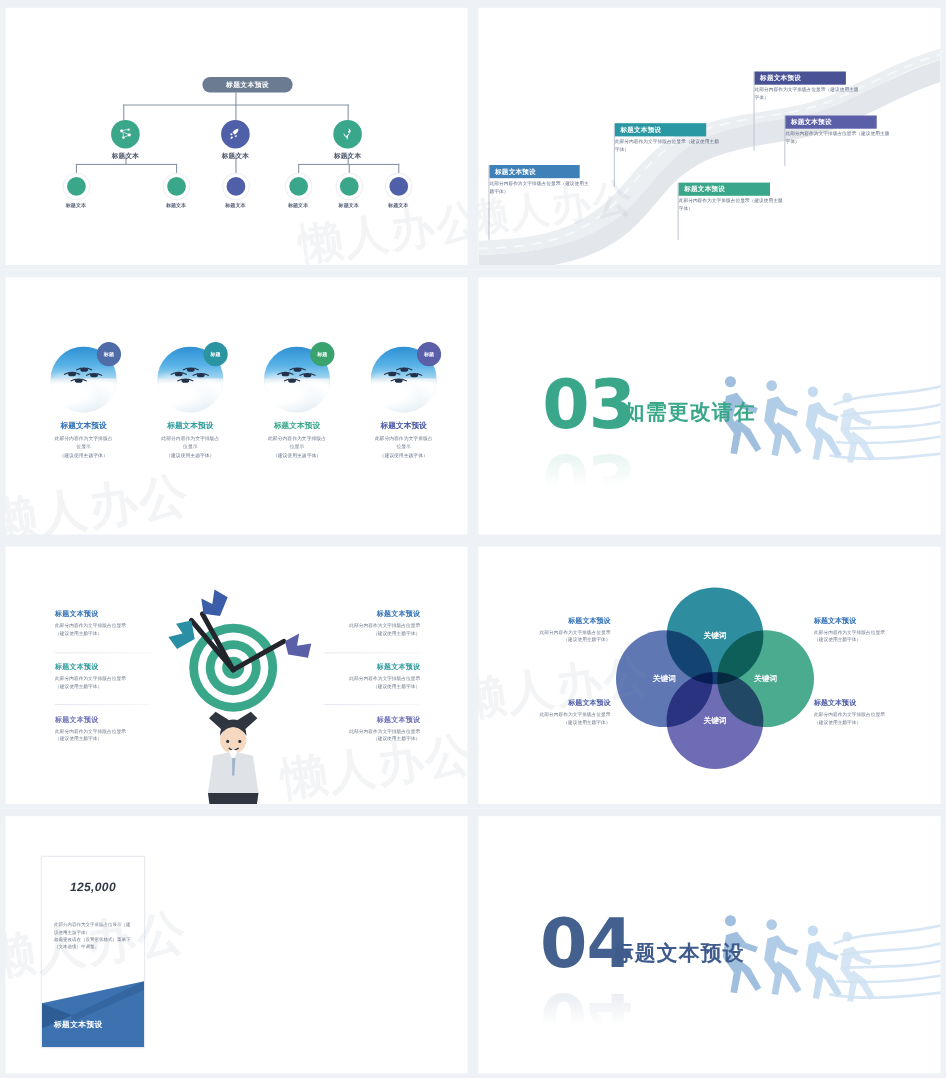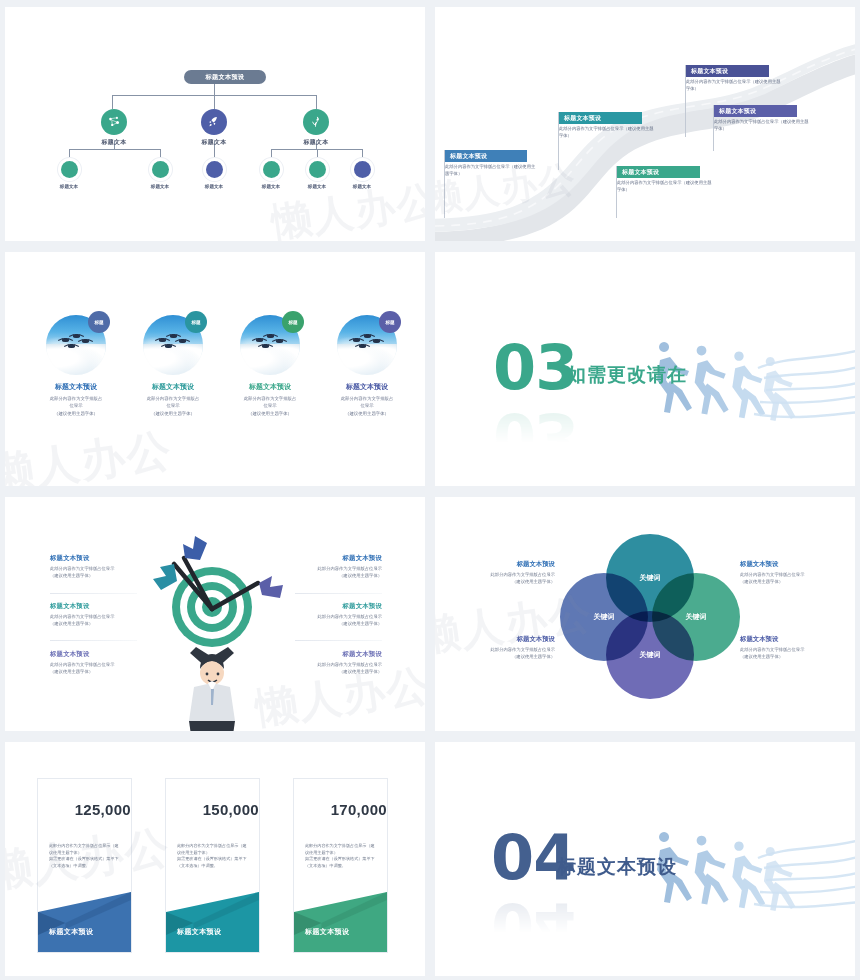--- a/index.html
+++ b/index.html
@@ -149,22 +149,22 @@
   .v-block { position: absolute; width: 106px; }
   .v-block .vh { font-size: 6.4px; font-weight: 700; }
   .v-block .vb { font-size: 4.3px; color: #6a7489; line-height: 1.6; margin-top: 3px; }
 
   
   .card {
     position: absolute; top: 36px; width: 95px; height: 175px;
     background: #fff; border: 1px solid #e6eaf0; overflow: hidden;
   }
   .card .num {
-    font-size: 15px; font-weight: 700; color: #2f3845; text-align: right;
-    margin-top: 22px; letter-spacing: .3px;
+    font-size: 11px; font-weight: 700; color: #2f3845; text-align: center;
+    margin-top: 22px; letter-spacing: .3px; font-style: italic;
   }
   .card .desc {
     font-size: 4.1px; color: #6b7588; line-height: 1.62; padding: 0 11px; margin-top: 25px;
   }
   .card .chev { position: absolute; left: 0; bottom: 0; width: 100%; height: 72px; }
   .card .ctitle {
     position: absolute; left: 11px; bottom: 15px; color: #fff;
     font-size: 7px; font-weight: 700; letter-spacing: .4px; z-index: 2;
   }
 </style>
@@ -577,51 +577,21 @@
           <div>（文本选项）中调整。</div>
         </div>
         <svg class="chev" viewBox="0 0 95 72" preserveAspectRatio="none">
           <path d="M0,32 L95,12 L95,72 L0,72 Z" fill="#3c72b0"></path>
           <path d="M0,32 L28,43 L0,55 Z" fill="#2e5d95"></path>
           <path d="M28,43 L95,12 L95,20 L28,49 Z" fill="#2e5d95" opacity=".55"></path>
         </svg>
         <div class="ctitle">标题文本预设</div>
       </div>
 
-      <div class="card" style="left:160px;">
-        <div class="num">150,000</div>
-        <div class="desc">
-          <div>此部分内容作为文字排版占位显示（建</div>
-          <div>议使用主题字体）</div>
-          <div>如需更改请在（设置形状格式）菜单下</div>
-          <div>（文本选项）中调整。</div>
-        </div>
-        <svg class="chev" viewBox="0 0 95 72" preserveAspectRatio="none">
-          <path d="M0,32 L95,12 L95,72 L0,72 Z" fill="#1c96a4"></path>
-          <path d="M0,32 L28,43 L0,55 Z" fill="#17808c"></path>
-          <path d="M28,43 L95,12 L95,20 L28,49 Z" fill="#17808c" opacity=".55"></path>
-        </svg>
-        <div class="ctitle">标题文本预设</div>
-      </div>
-
-      <div class="card" style="left:288px;">
-        <div class="num">170,000</div>
-        <div class="desc">
-          <div>此部分内容作为文字排版占位显示（建</div>
-          <div>议使用主题字体）</div>
-          <div>如需更改请在（设置形状格式）菜单下</div>
-          <div>（文本选项）中调整。</div>
-        </div>
-        <svg class="chev" viewBox="0 0 95 72" preserveAspectRatio="none">
-          <path d="M0,32 L95,12 L95,72 L0,72 Z" fill="#3fa882"></path>
-          <path d="M0,32 L28,43 L0,55 Z" fill="#35906f"></path>
-          <path d="M28,43 L95,12 L95,20 L28,49 Z" fill="#35906f" opacity=".55"></path>
-        </svg>
-        <div class="ctitle">标题文本预设</div>
-      </div>
+
 
       <div class="wm" style="left:-18px;top:88px;font-size:44px;">懒人办公</div>
     </div>
   </div>
 
   <div class="slide">
     <div class="stage">
       <svg class="runner-art" viewBox="0 0 215 120">
         <g fill="#8fb4d8" opacity=".85">
           <path d="M18,20 a5,5 0 1,1 .1,0 Z M14,28 l10,-3 l8,10 l11,4 l-2,5 l-14,-5 l-4,-3 l-3,12 l8,13 l-4,20 l-6,-1 l3,-18 l-10,-14 l3,-20 Z M24,49 l12,9 l10,18 l-5,3 l-11,-17 l-10,-8 Z"></path>

